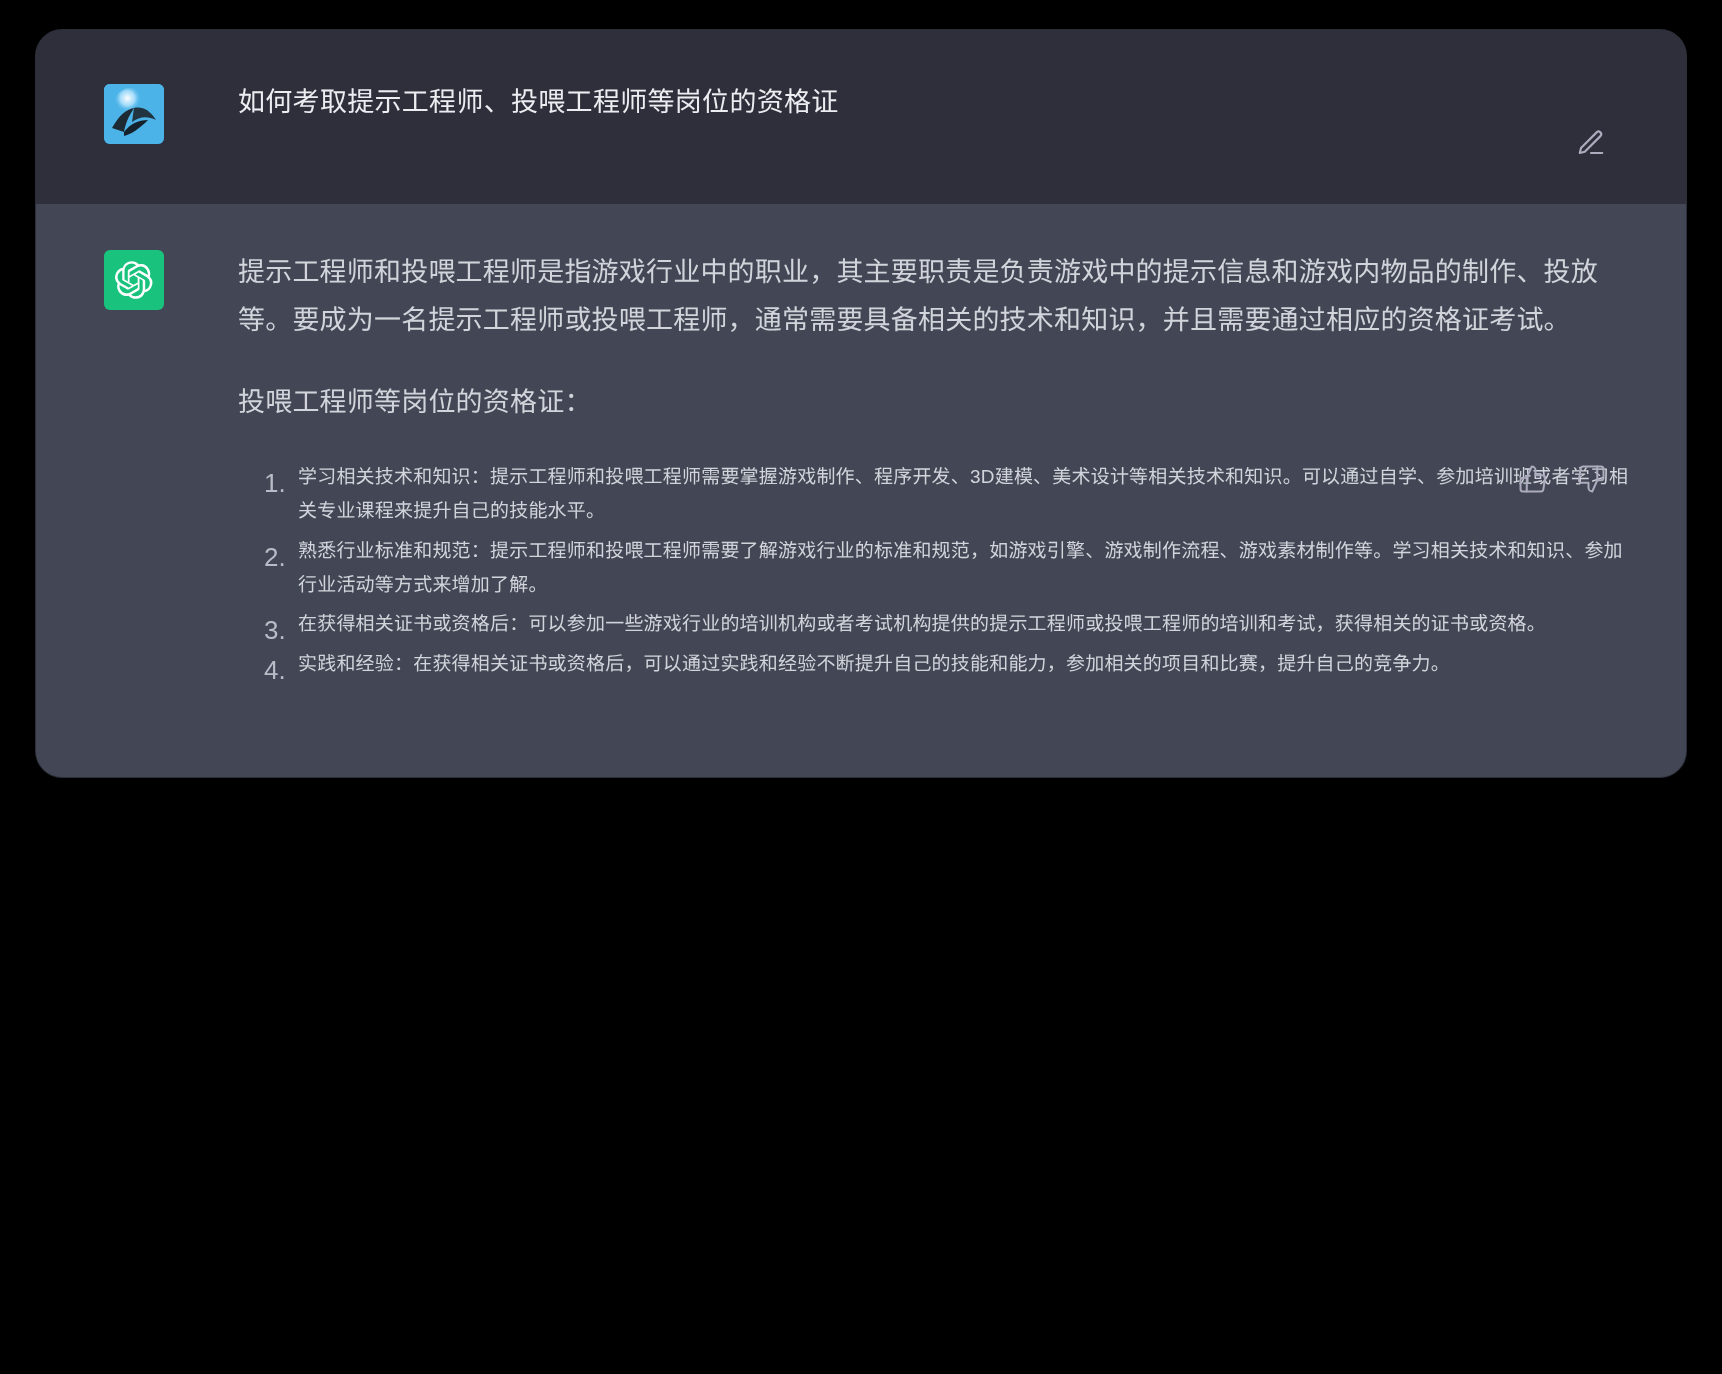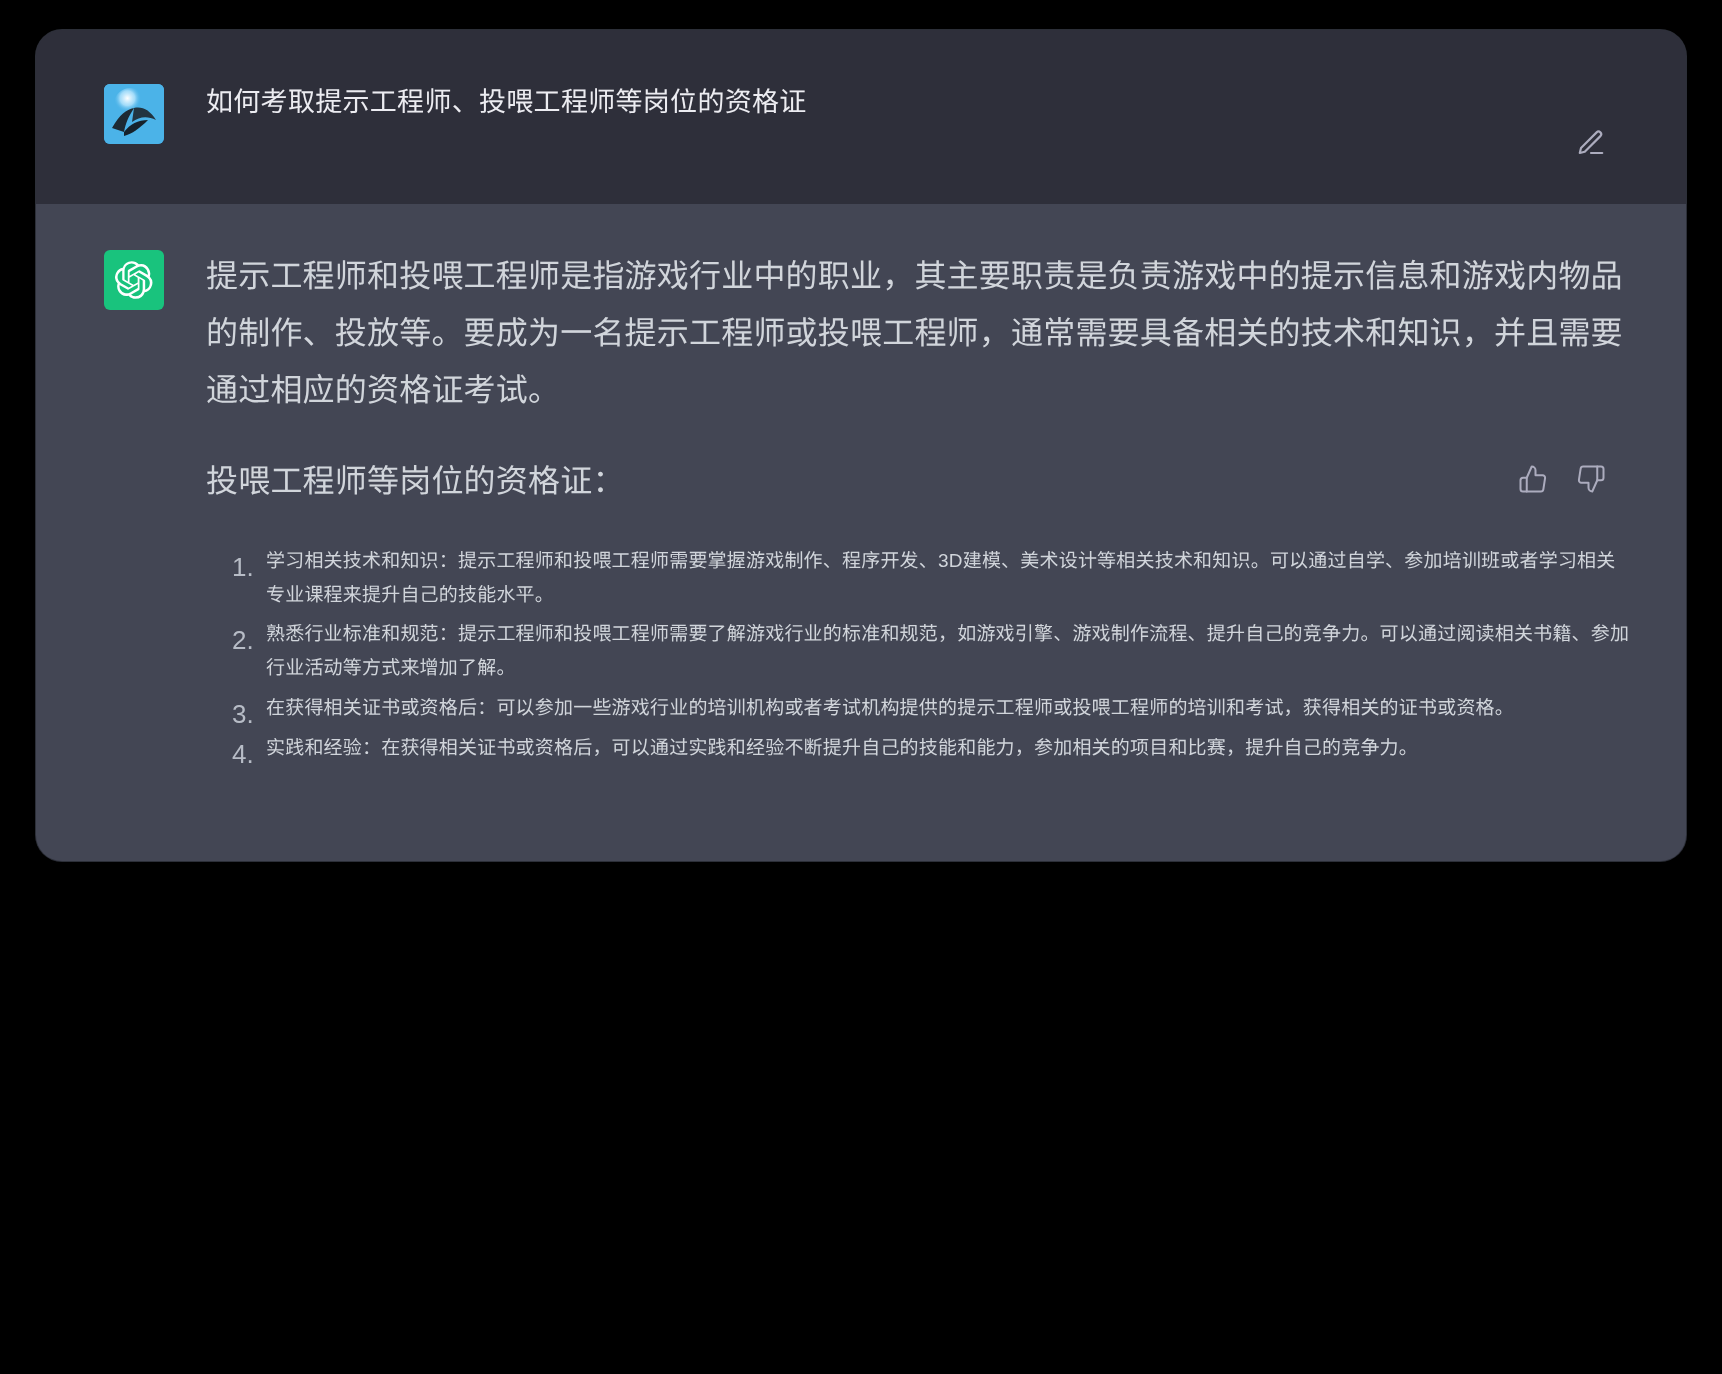--- a/index.html
+++ b/index.html
@@ -66,31 +66,32 @@
     background: #19c37d;
     display: flex;
     align-items: center;
     justify-content: center;
   }
 
   .content {
     flex: 1 1 auto;
     min-width: 0;
     color: #d1d5db;
+    margin-left: 32px;
   }
   .user-text {
     font-size: 27px;
     line-height: 1.5;
     color: #ececf1;
     letter-spacing: 0.3px;
     white-space: pre-wrap;
   }
 
   .msg-p {
-    font-size: 32px;
+    font-size: 27px;
     line-height: 1.78;
     color: #d1d5db;
     margin: 0 0 34px 0;
     letter-spacing: 0.2px;
   }
   .msg-p:last-child { margin-bottom: 0; }
 
   ol.steps {
     margin: 0 0 34px 0;
     padding: 0 0 0 54px;
@@ -181,21 +182,21 @@
         <svg width="38" height="38" viewBox="0 0 41 41" fill="#ffffff" aria-hidden="true">
           <path d="M37.53 16.81a10.1 10.1 0 0 0-.87-8.3 10.23 10.23 0 0 0-11-4.9A10.12 10.12 0 0 0 18.1.24a10.23 10.23 0 0 0-9.75 7.08 10.12 10.12 0 0 0-6.77 4.9 10.23 10.23 0 0 0 1.26 12 10.1 10.1 0 0 0 .87 8.3 10.23 10.23 0 0 0 11 4.9 10.1 10.1 0 0 0 7.6 3.4 10.23 10.23 0 0 0 9.76-7.09 10.12 10.12 0 0 0 6.77-4.9 10.23 10.23 0 0 0-1.28-12Zm-15.25 21.3a7.6 7.6 0 0 1-4.87-1.76l.24-.14 8.09-4.67a1.31 1.31 0 0 0 .67-1.15V18.99l3.42 1.98c.04.02.06.05.06.09v9.44a7.63 7.63 0 0 1-7.61 7.6ZM5.94 31.12a7.58 7.58 0 0 1-.91-5.1l.24.14 8.1 4.67c.4.24.9.24 1.31 0l9.88-5.7v3.95a.12.12 0 0 1-.05.1l-8.19 4.72a7.63 7.63 0 0 1-10.38-2.78ZM3.8 13.64a7.6 7.6 0 0 1 3.98-3.35v9.6c0 .47.25.91.66 1.15l9.84 5.68-3.42 1.98a.13.13 0 0 1-.12 0L6.57 24a7.63 7.63 0 0 1-2.78-10.38Zm28.1 6.54-9.88-5.74 3.42-1.97a.13.13 0 0 1 .12 0l8.19 4.73a7.62 7.62 0 0 1-1.18 13.74v-9.6a1.33 1.33 0 0 0-.67-1.16Zm3.4-5.12-.24-.15-8.08-4.7a1.32 1.32 0 0 0-1.33 0l-9.87 5.7v-3.95a.12.12 0 0 1 .05-.1l8.19-4.72a7.62 7.62 0 0 1 11.29 7.92h-.01ZM13.8 22.01l-3.42-1.97a.13.13 0 0 1-.07-.1v-9.43a7.62 7.62 0 0 1 12.5-5.85l-.25.14-8.08 4.67a1.31 1.31 0 0 0-.67 1.15l-.01 11.39Zm1.86-4 4.4-2.54 4.4 2.54v5.08l-4.4 2.54-4.4-2.54v-5.08Z"></path>
         </svg>
       </div>
 
       <div class="content">
         <p class="msg-p">提示工程师和投喂工程师是指游戏行业中的职业，其主要职责是负责游戏中的提示信息和游戏内物品的制作、投放等。要成为一名提示工程师或投喂工程师，通常需要具备相关的技术和知识，并且需要通过相应的资格证考试。</p>
         <p class="msg-p">投喂工程师等岗位的资格证：</p>
         <ol class="steps">
           <li>学习相关技术和知识：提示工程师和投喂工程师需要掌握游戏制作、程序开发、3D建模、美术设计等相关技术和知识。可以通过自学、参加培训班或者学习相关专业课程来提升自己的技能水平。</li>
-          <li>熟悉行业标准和规范：提示工程师和投喂工程师需要了解游戏行业的标准和规范，如游戏引擎、游戏制作流程、提升自己的竞争力。可以通过阅读相关书籍、参加行业活动等方式来增加了解。</li>
+          <li>熟悉行业标准和规范：提示工程师和投喂工程师需要了解游戏行业的标准和规范，如游戏引擎、游戏制作流程、游戏素材制作等。学习相关技术和知识、参加行业活动等方式来增加了解。</li>
           <li>在获得相关证书或资格后：可以参加一些游戏行业的培训机构或者考试机构提供的提示工程师或投喂工程师的培训和考试，获得相关的证书或资格。</li>
           <li>实践和经验：在获得相关证书或资格后，可以通过实践和经验不断提升自己的技能和能力，参加相关的项目和比赛，提升自己的竞争力。</li>
         </ol>
       </div>
 
       <div class="actions actions-assistant">
         <button class="icon-btn" title="Good response">
           <svg width="30" height="30" viewBox="0 0 24 24" fill="none" stroke="currentColor" stroke-width="1.6" stroke-linecap="round" stroke-linejoin="round">
             <path d="M14 9V5a3 3 0 0 0-3-3l-4 9v11h11.28a2 2 0 0 0 2-1.7l1.38-9a2 2 0 0 0-2-2.3H14Z"></path>
             <path d="M7 22H4a2 2 0 0 1-2-2v-7a2 2 0 0 1 2-2h3"></path>

